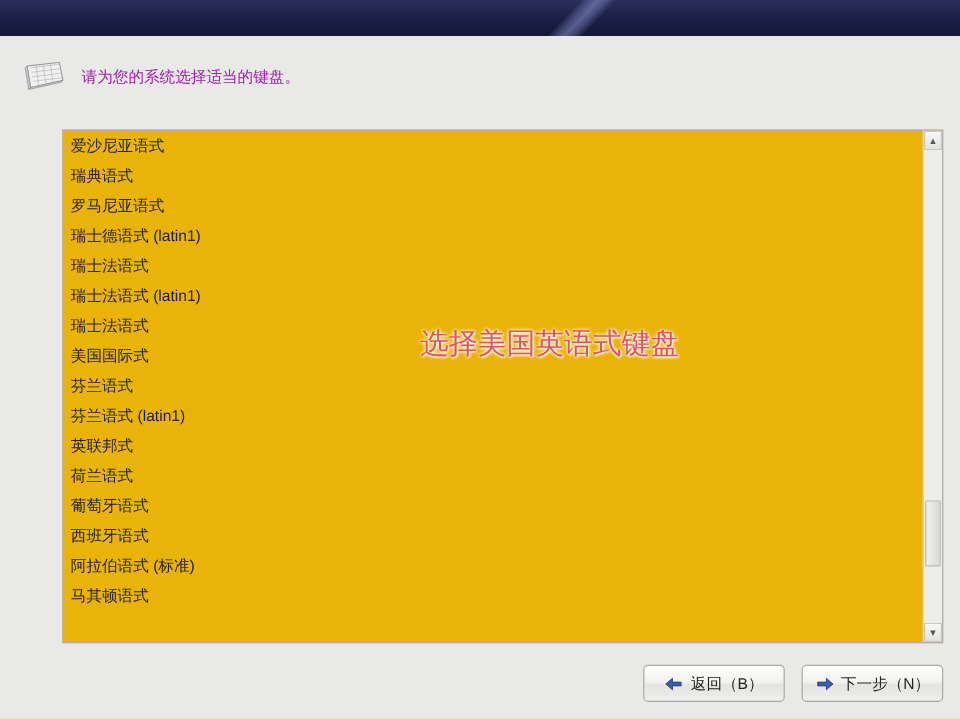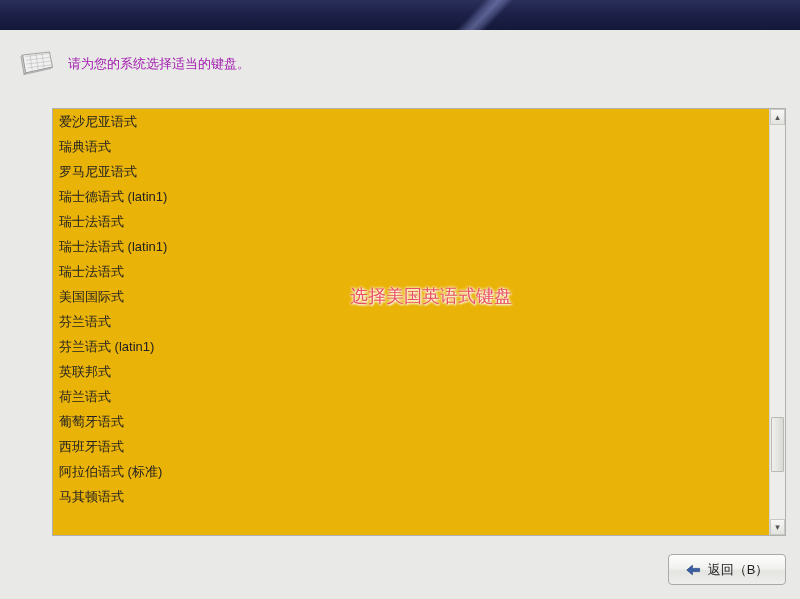--- a/index.html
+++ b/index.html
@@ -100,25 +100,24 @@
       height: 14%;
       background: linear-gradient(90deg, #f0f0ee, #d8d8d5);
       border: 1px solid #b8b8b5;
       border-radius: 1px;
     }
     .annotation {
       position: absolute;
       top: 270px;
       left: 350px;
       color: #e85060;
-      font-size: 18px;
+      font-size: 24px;
       font-weight: 500;
       text-shadow: 0 0 3px #fff, 0 0 3px #fff, 1px 1px 2px rgba(255,255,255,0.9);
       pointer-events: none;
-      margin-top: 14px;
     }
     .button-row {
       position: absolute;
       bottom: 14px;
       right: 14px;
       display: flex;
       gap: 14px;
     }
     .nav-button {
       width: 118px;
@@ -202,13 +201,21 @@
 
 <div class="button-row">
   <div class="nav-button">
     <span class="arrow">
       <svg viewBox="0 0 20 14" width="18" height="12">
         <path d="M8 1 L1 7 L8 13 L8 9 L17 9 L17 5 L8 5 Z" fill="#3b5ea8" stroke="#1e3a70" stroke-width="0.8"></path>
       </svg>
     </span>
     <span>返回（B）</span>
   </div>
+  <div class="nav-button">
+    <span class="arrow">
+      <svg viewBox="0 0 20 14" width="18" height="12">
+        <path d="M12 1 L19 7 L12 13 L12 9 L3 9 L3 5 L12 5 Z" fill="#3b5ea8" stroke="#1e3a70" stroke-width="0.8"></path>
+      </svg>
+    </span>
+    <span>下一步（N）</span>
+  </div>
 </div>
 
 </body></html>

